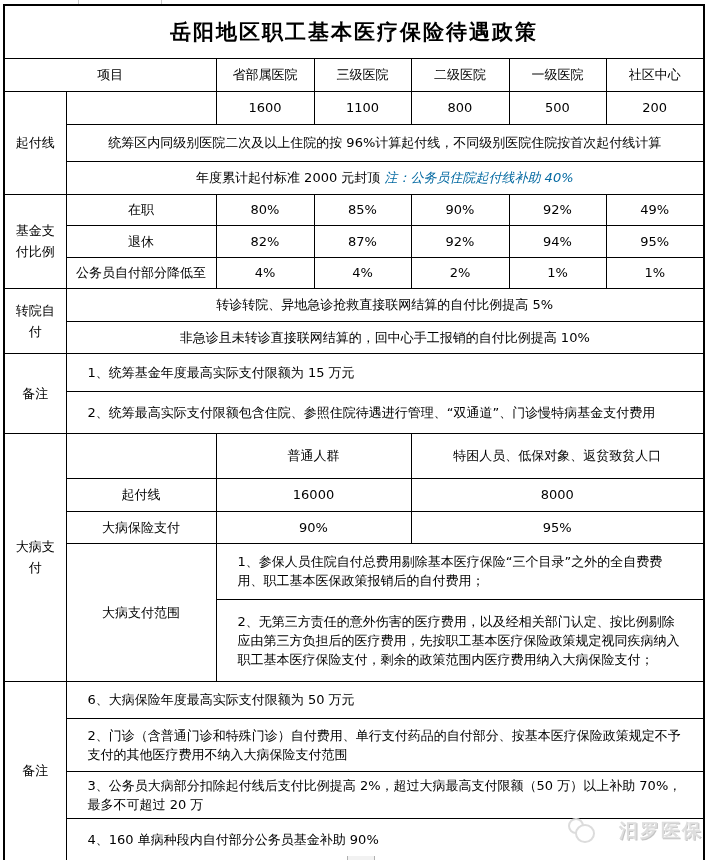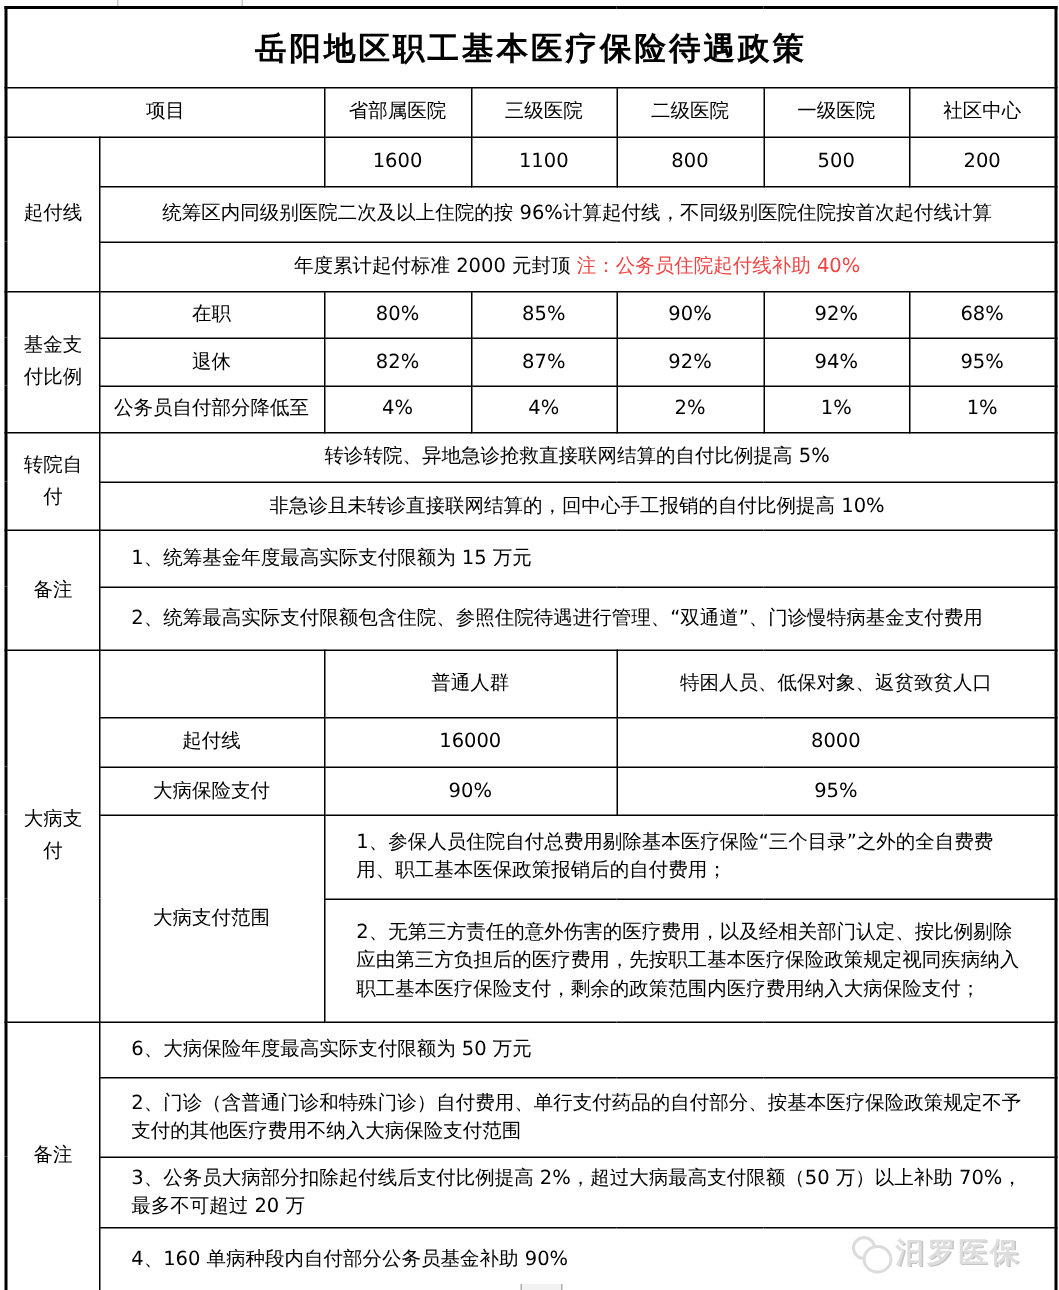--- a/index.html
+++ b/index.html
@@ -28,27 +28,27 @@
     padding:2px 4px;overflow:hidden;
     word-break:break-all;
   }
   td.title-cell{
     font-size:21px;font-weight:bold;letter-spacing:2px;
     font-family:"DejaVu Serif","Liberation Serif",serif;
     margin-left:32px;
   }
   td.seclabel{padding:2px 9px;line-height:21px;}
   td.lnote{text-align:left;padding:4px 21px;}
-  .red{color:#ef4444;}
+  .red{color:#0369a1;font-style:italic;}
   td.dashed-top{border-top:1px dashed #b5b5b5;}
 
   
   .watermark{
     position:absolute;left:568px;top:818px;height:30px;
-    display:flex;align-items:flex-end;gap:3px;
+    display:flex;align-items:flex-start;gap:25px;
     color:#d6d6d6;
   }
   .wm-logo{position:relative;width:26px;height:24px;}
   .wm-c1{position:absolute;left:0;top:0;width:12px;height:12px;border-radius:50%;
     border:2px solid #dcdcdc;}
   .wm-c2{position:absolute;left:7px;top:6px;width:16px;height:15px;border-radius:50%;
     border:2px solid #dcdcdc;background:#fff;}
   .wm-text{
     font-size:19px;font-weight:bold;letter-spacing:2px;
     color:#dedede;text-shadow:-1px -1px 0 #ffffff,1px 1px 0 #c4c4c4;
@@ -106,21 +106,21 @@
       </td>
     </tr>
 
     <tr style="height:31px">
       <td rowspan="3" class="seclabel">基金支付比例</td>
       <td>在职</td>
       <td>80%</td>
       <td>85%</td>
       <td>90%</td>
       <td>92%</td>
-      <td>68%</td>
+      <td>49%</td>
     </tr>
     <tr style="height:32px">
       <td>退休</td>
       <td>82%</td>
       <td>87%</td>
       <td>92%</td>
       <td>94%</td>
       <td>95%</td>
     </tr>
     <tr style="height:31px">

